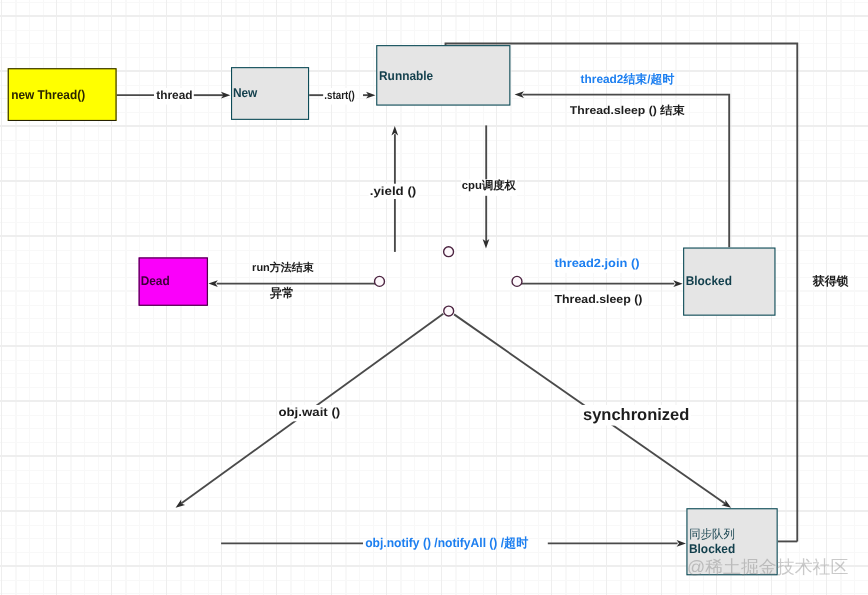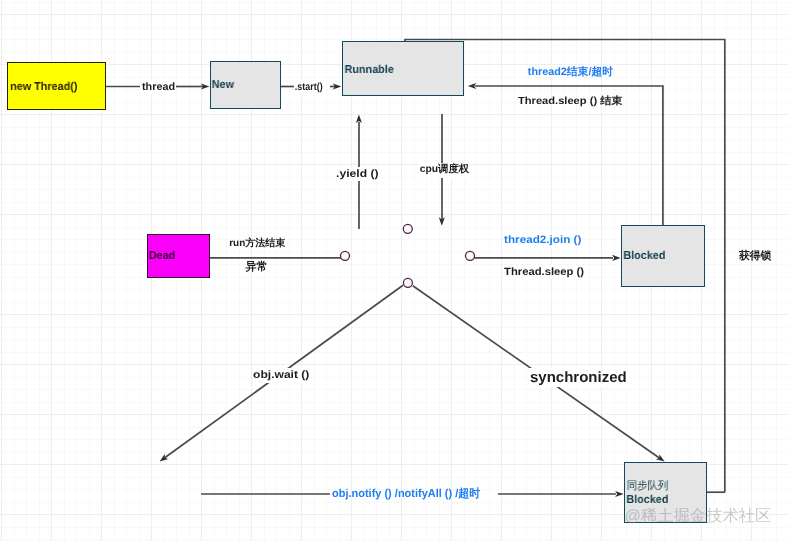--- a/index.html
+++ b/index.html
@@ -197,21 +197,21 @@
 
   <div class="node fill-yellow" style="left:7px;top:62px;width:99px;height:48px;">
     <span class="lbl" style="font-size:11.5px;">new Thread()</span>
   </div>
   <div class="node fill-cyan" style="left:210px;top:61px;width:71px;height:48px;">
     <span class="lbl" style="font-size:11.5px;margin-top:-1.3px;">New</span>
   </div>
   <div class="node fill-cyan" style="left:342px;top:41px;width:122px;height:55px;">
     <span class="lbl" style="font-size:11.5px;margin-top:0.5px;">Runnable</span>
   </div>
-  <div class="node fill-magenta" style="left:126px;top:234px;width:63px;height:44px;margin-left:21px;">
+  <div class="node fill-magenta" style="left:126px;top:234px;width:63px;height:44px;">
     <span class="lbl" style="font-size:11.5px;margin-top:-1.3px;">Dead</span>
   </div>
   <div class="node fill-cyan" style="left:621px;top:225px;width:84px;height:62px;">
     <span class="lbl" style="font-size:11.5px;margin-top:-1.9px;">Blocked</span>
   </div>
   <div class="node fill-cyan" style="left:624px;top:462px;width:83px;height:61px;">
     <span class="lbl" style="font-size:11.5px;line-height:13.8px;"><span style="display:block;font-weight:normal;font-size:11px;">同步队列</span><span style="display:block;">Blocked</span></span>
   </div>
 
   <div class="elabel black mask" style="left:142px;top:82.2px;font-size:10.8px;">thread</div>

